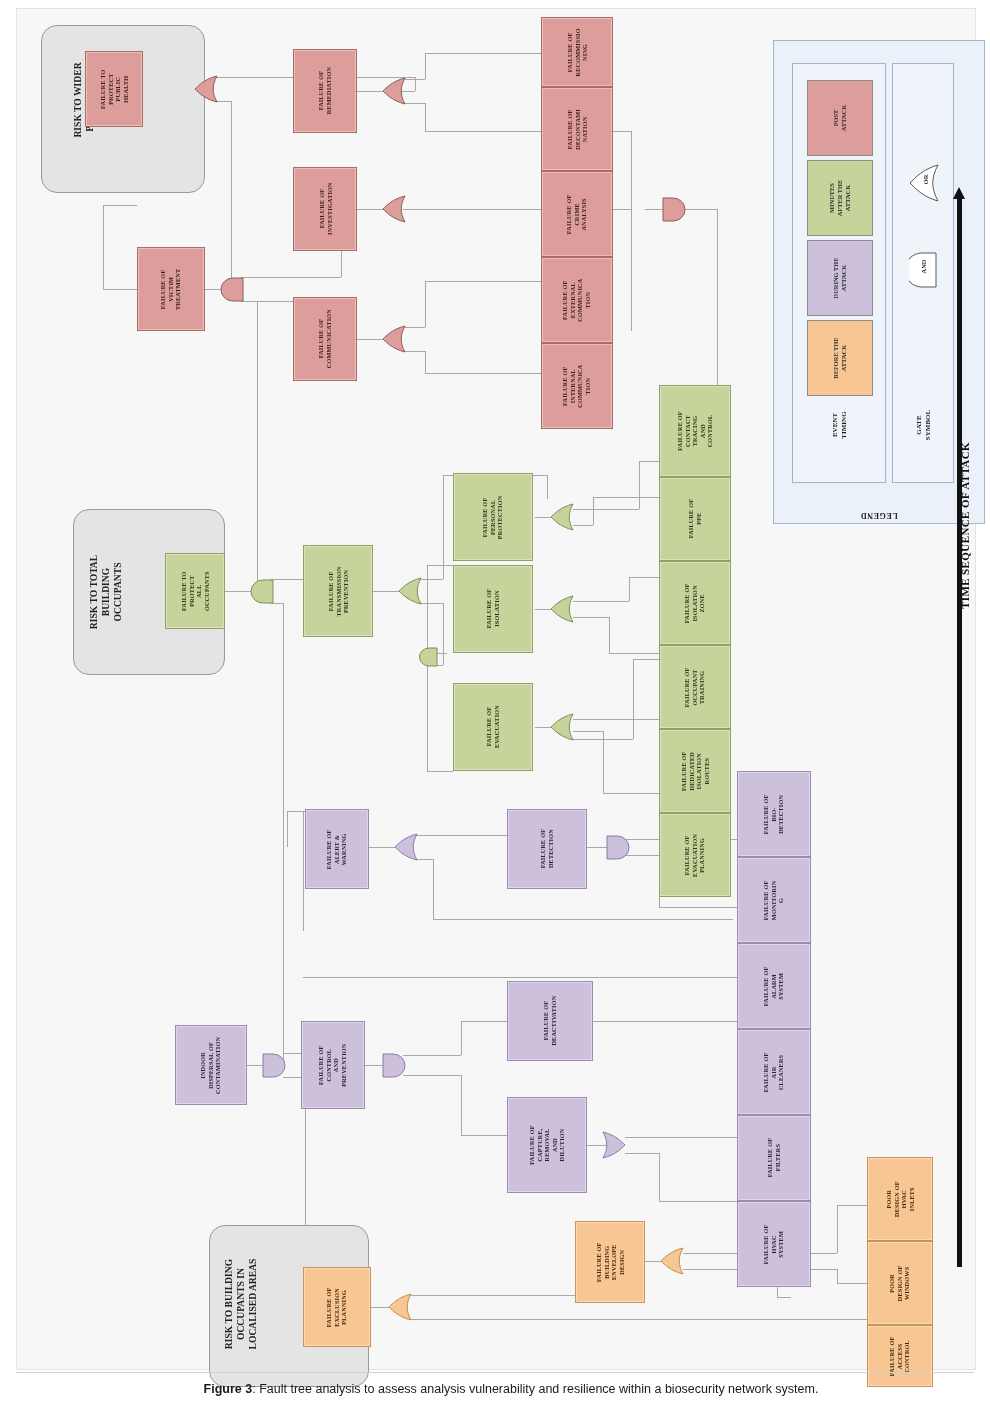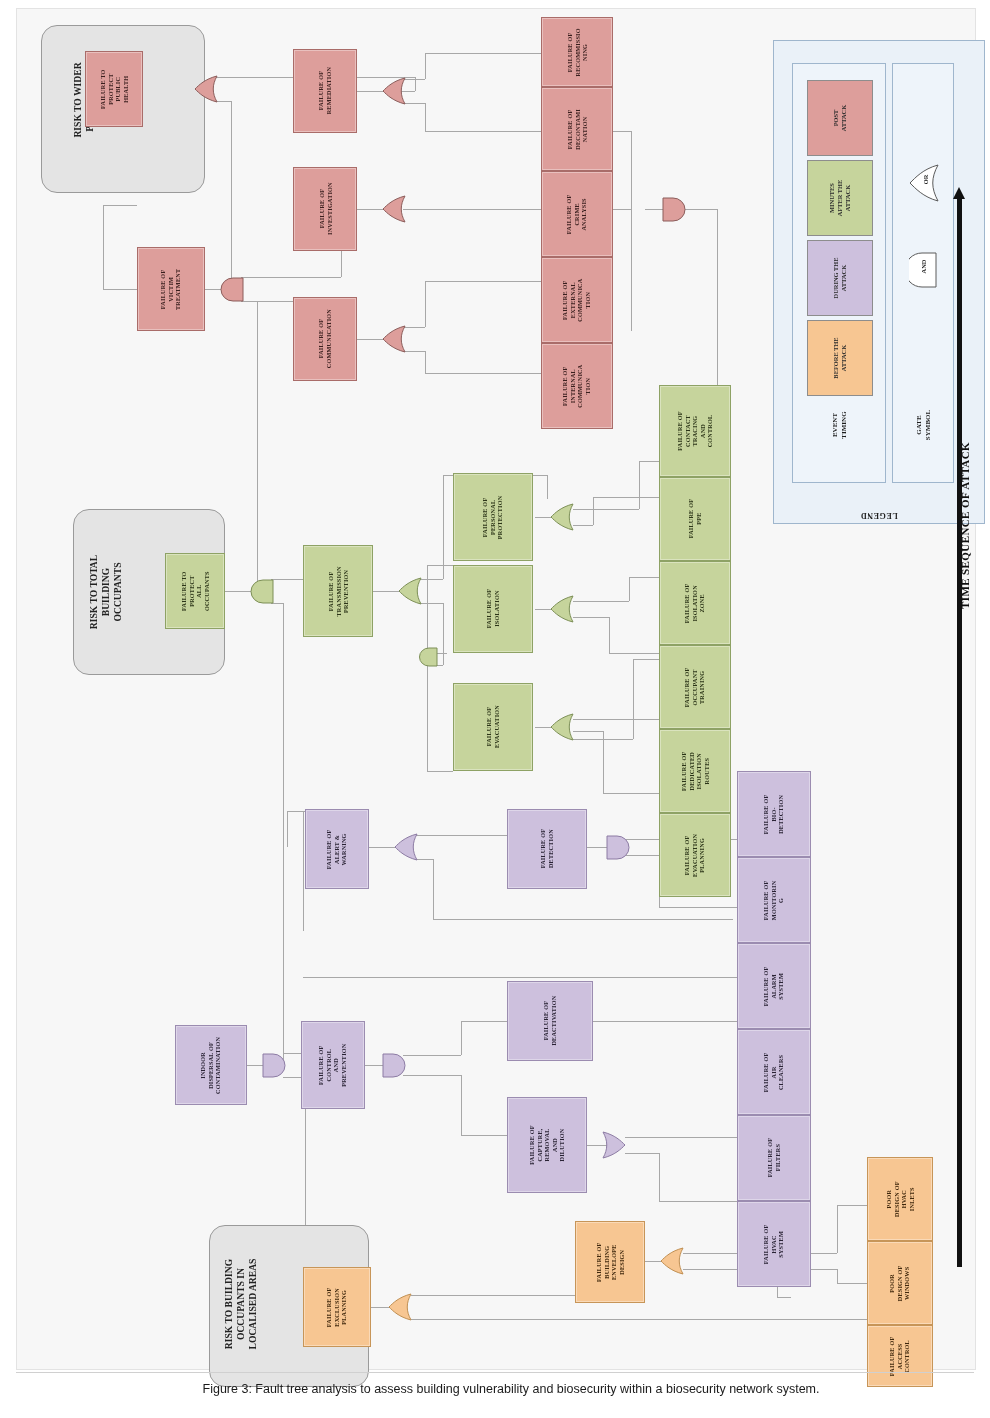--- a/index.html
+++ b/index.html
@@ -60,21 +60,21 @@
   #timearrow .shaft{position:absolute;left:4px;top:10px;width:5px;bottom:0;background:#111;}
   #timearrow .head{position:absolute;left:0;top:0;width:0;height:0;
       border-left:6px solid transparent;border-right:6px solid transparent;border-bottom:12px solid #111;}
   #timelabel{position:absolute;left:942px;top:600px;transform:rotate(-90deg);transform-origin:left top;
       white-space:nowrap;font-size:11px;font-weight:bold;letter-spacing:.4px;
       font-family:"Liberation Serif", serif;color:#111;}
 
   
   #caption{position:absolute;left:0;top:1382px;width:990px;text-align:center;
       font-size:12.5px;color:#1a1a1a;font-family:"Liberation Sans", sans-serif;}
-  #caption b{font-weight:normal;padding-left:32px;}
+  #caption b{font-weight:bold;padding-left:32px;}
   #capdiv{position:absolute;left:16px;top:1372px;width:958px;height:1px;background:#d0d0d0;}
 </style>
 </head>
 <body>
 
 <div id="page">
   <div id="canvas">
 
     <div>
 
@@ -644,15 +644,15 @@
     <div id="timearrow">
       <div class="head"></div>
         <div class="shaft"></div>
     </div>
     <div id="timelabel">TIME SEQUENCE OF ATTACK</div>
 
   </div>
 
   <div id="capdiv"></div>
   <div id="caption">
-    <b>Figure 3</b><span>: Fault tree analysis to assess building vulnerability and biosecurity within a biosecurity network system.</span>
+    <b>Figure 3</b><span>: Fault tree analysis to assess analysis vulnerability and resilience within a biosecurity network system.</span>
   </div>
 </div>
 
 </body></html>

